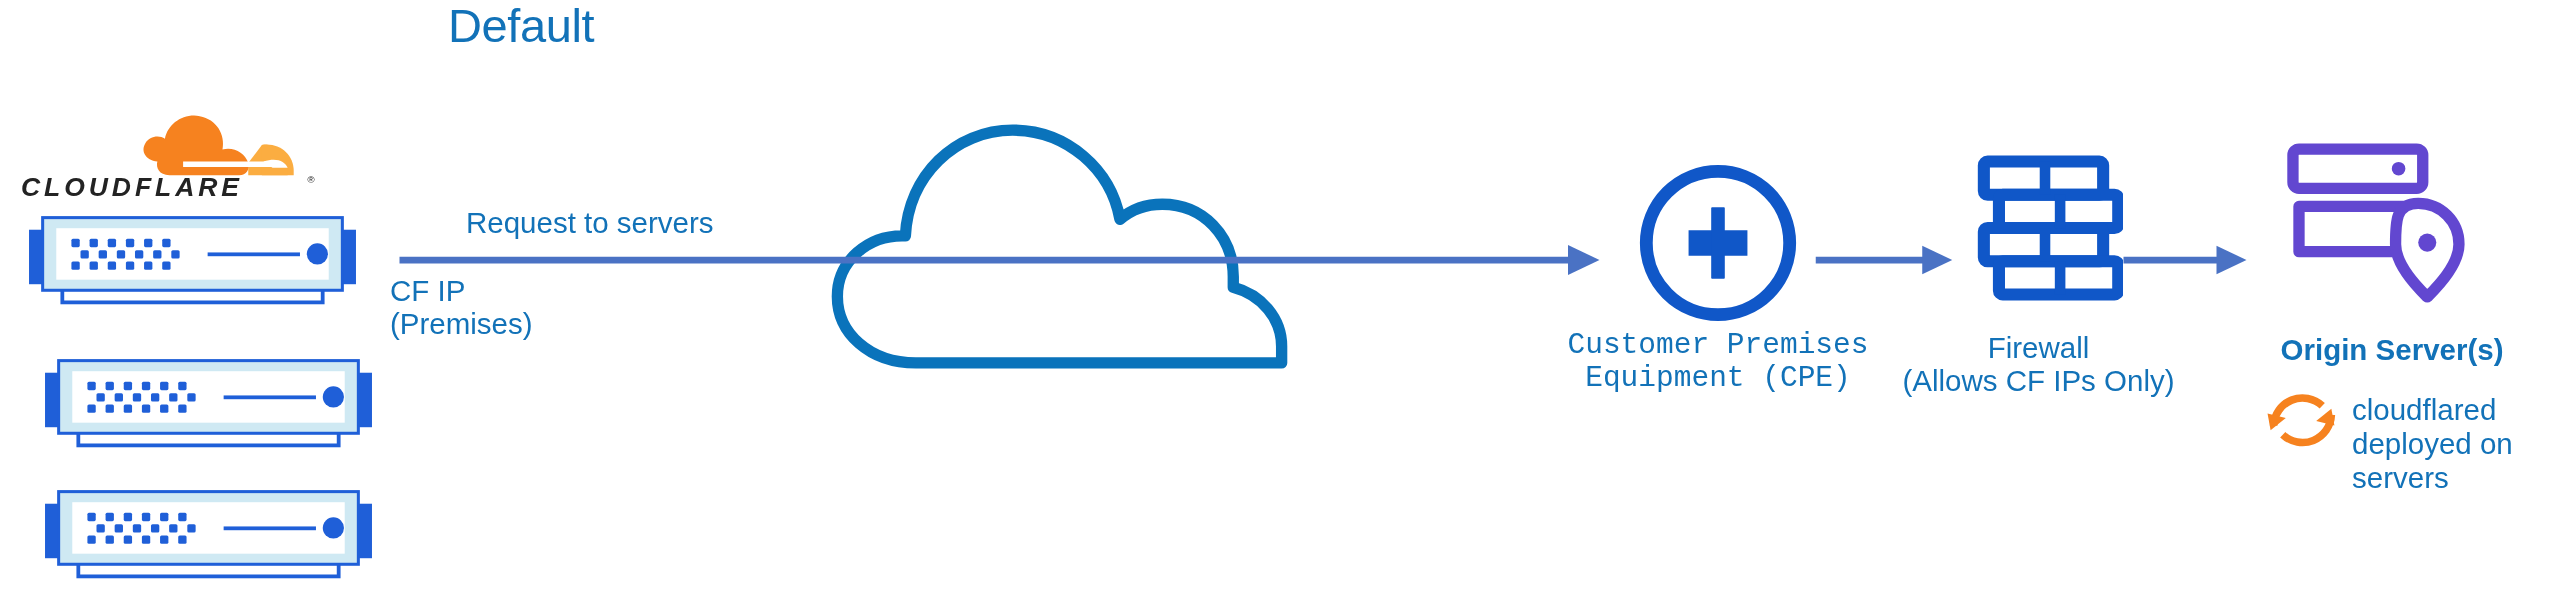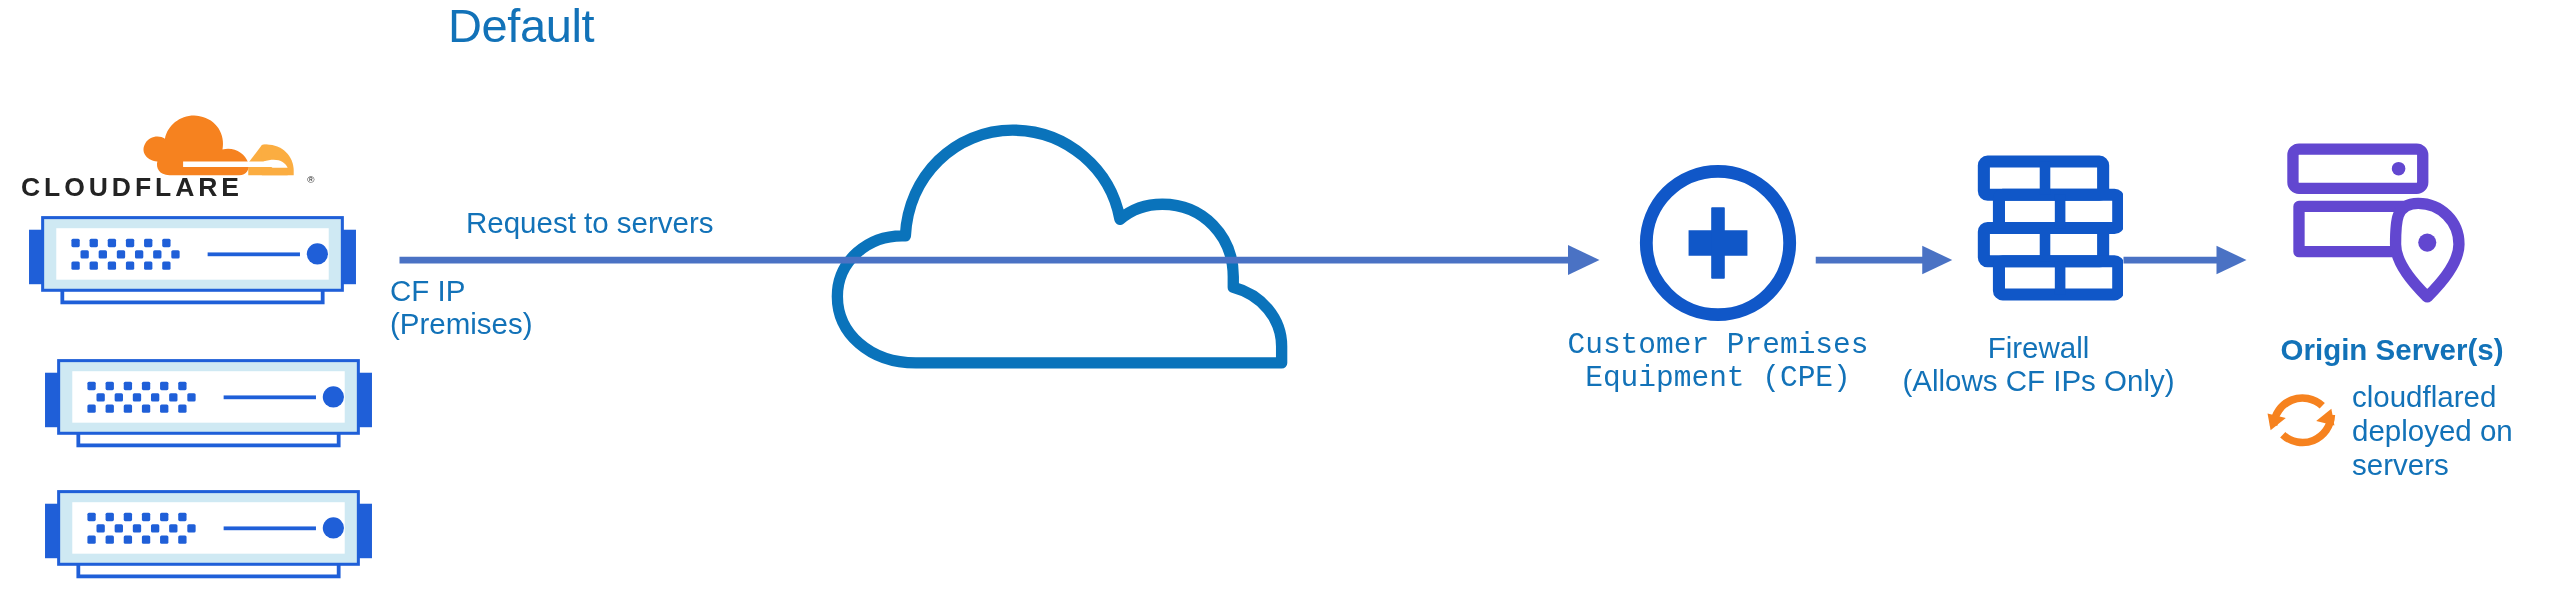--- a/index.html
+++ b/index.html
@@ -32,21 +32,21 @@
   
   .label{
     color:#1272b8;
     font-size:29.5px;
     line-height:1.13;
     white-space:pre-line;
   }
   .label.center{text-align:center;}
 
   
-  #cloudflare-logo{ left:21px; top:104px; width:303px; height:97px; }
+  #cloudflare-logo{ left:21px; top:104px; width:303px; height:97px;font-style:italic; }
   #cloudflare-logo svg{display:block;width:303px;height:97px;}
 
   
   .server-unit{ width:333px; height:94px; }
   #server-unit-1{ left:26px; top:213px; }
   #server-unit-2{ left:42px; top:356px; }
   #server-unit-3{ left:42px; top:487px; }
   .server-unit svg{display:block;width:333px;height:94px;}
 
   
@@ -88,21 +88,21 @@
   
   #origin-icon{ left:2285px; top:140px; width:197px; height:166px;}
   #origin-icon svg{display:block;width:197px;height:166px;}
   #origin-label{ left:2267px; top:333px; width:250px;font-weight:bold; }
 
   
   #cloudflared-note{ left:2263px; top:380px; width:310px; height:144px;}
   #cloudflared-sync-icon{ left:0px; top:3px; width:79px; height:73px;}
   #cloudflared-sync-icon svg{display:block;width:79px;height:73px;}
   #cloudflared-note-text{
-    left:89px; top:0px; width:221px;
+    left:89px; top:13px; width:221px;
     font-size:29.5px; line-height:1.15;
   }
 </style>
 </head>
 <body>
 
 <div id="stage">
 
   <div class="abs" id="diagram-title">Default</div>
 

